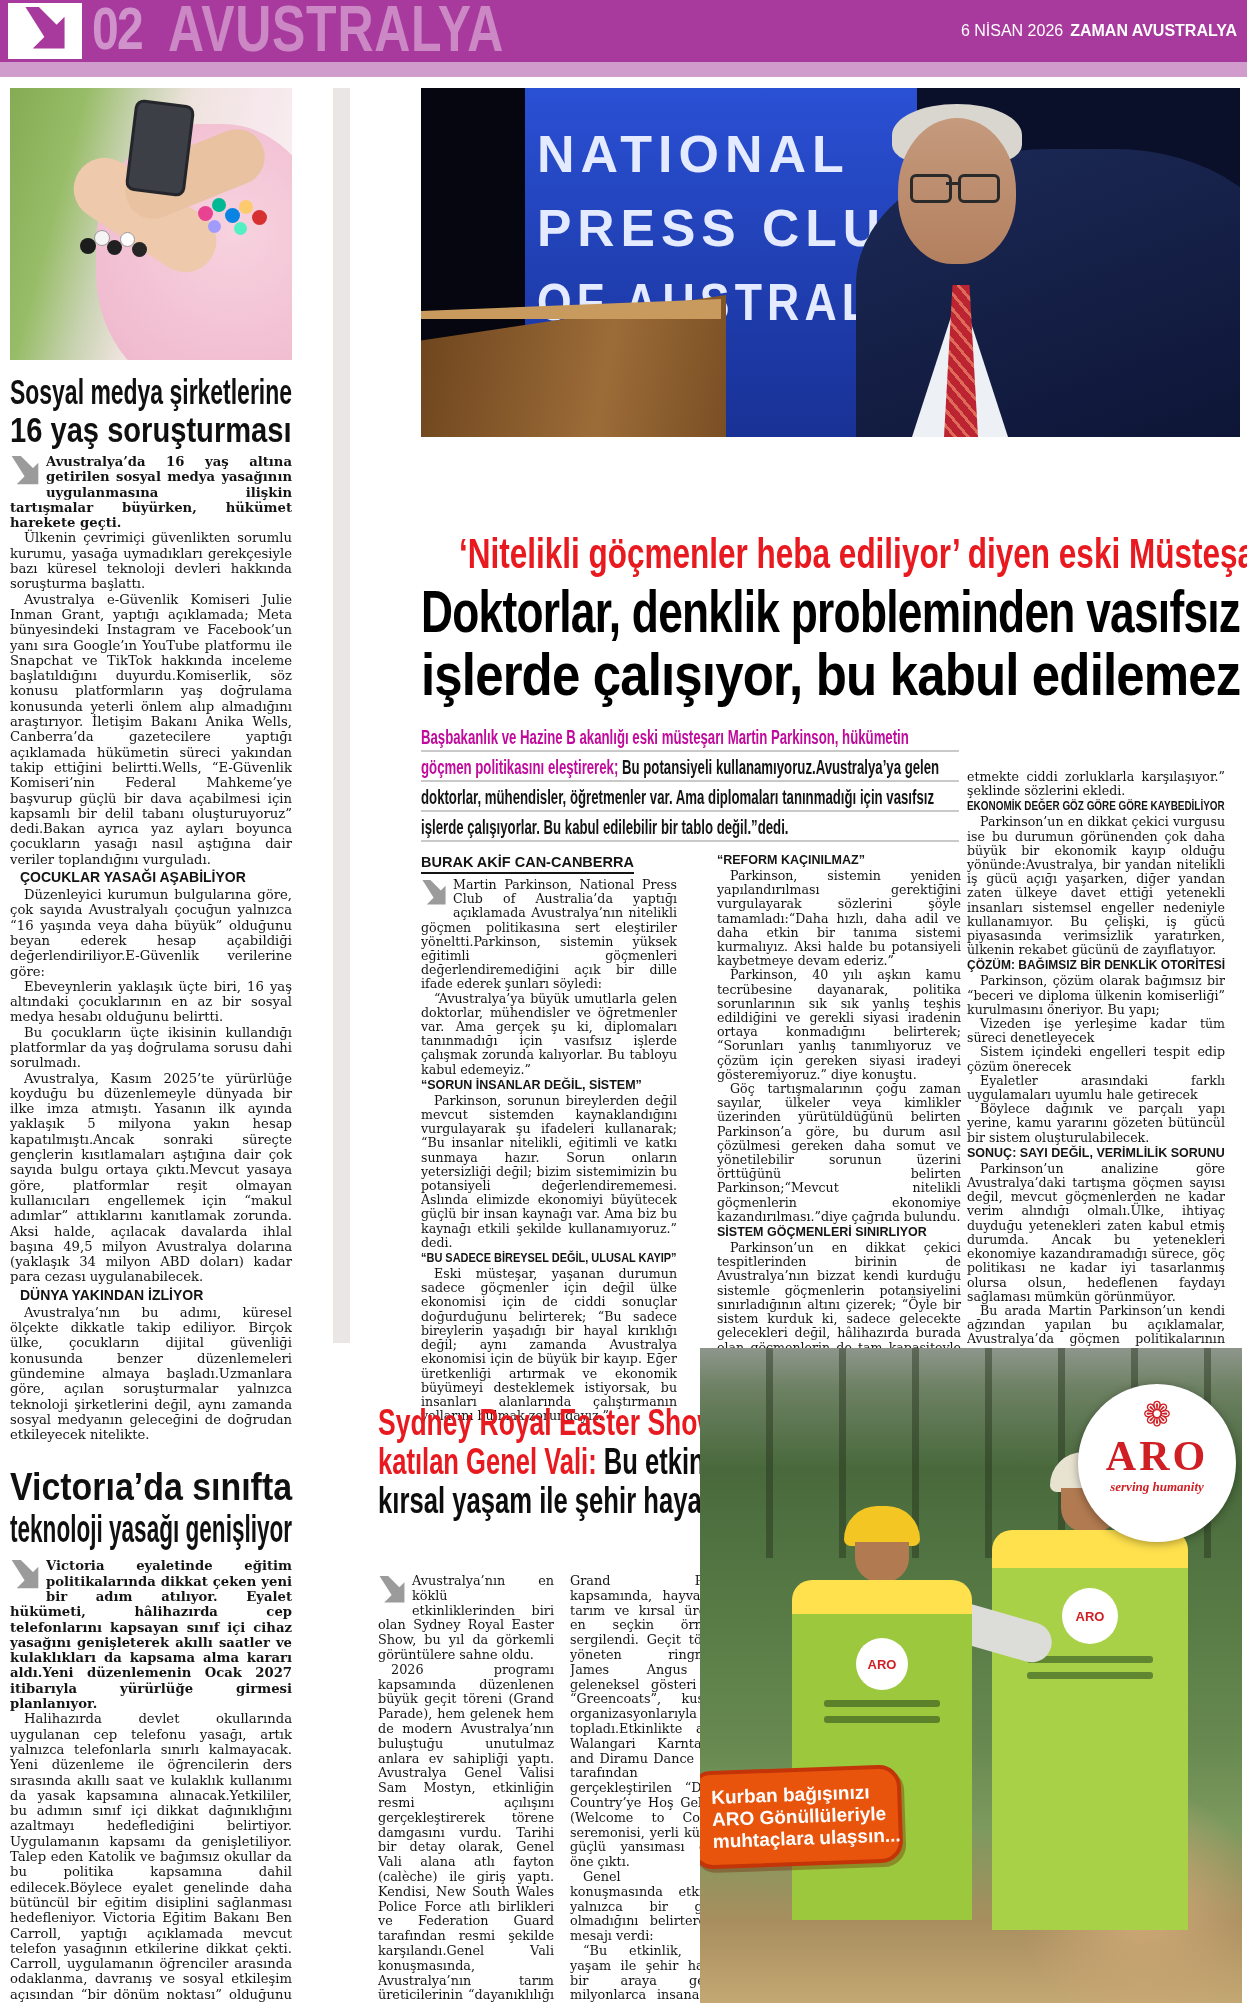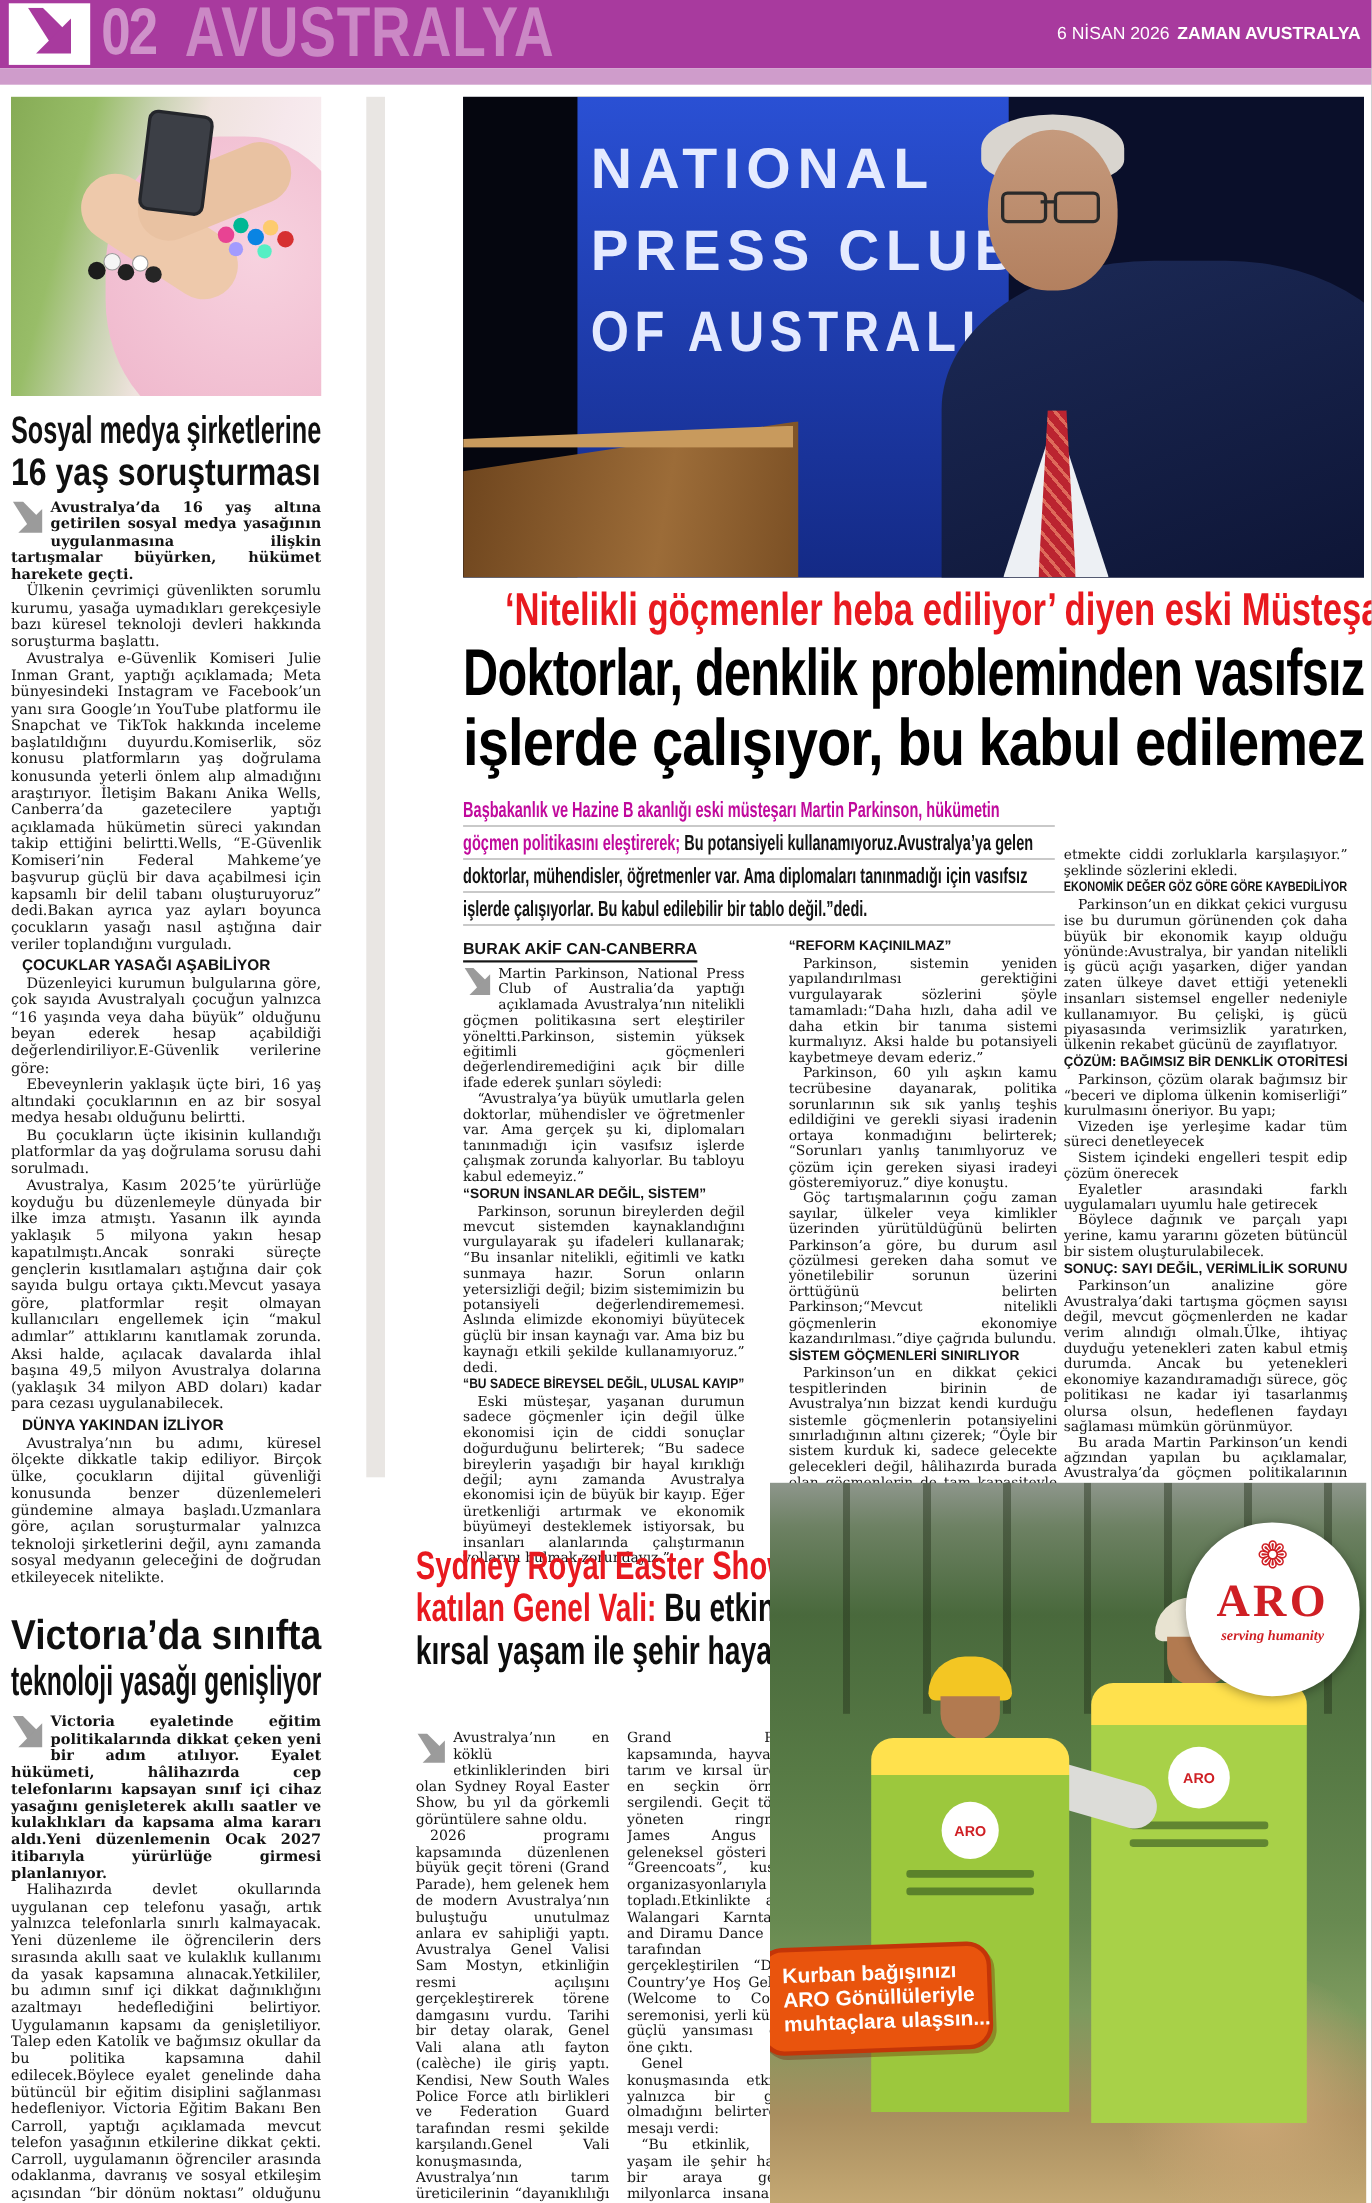--- a/index.html
+++ b/index.html
@@ -37,21 +37,21 @@
   .h-left .hline{height:38px;font-size:35px;}
   .h-left2 .hline{height:42px;font-size:38px;}
   .h-left2{margin:24px 0 8px;font-family:"Liberation Sans",sans-serif;font-weight:800;color:#101010;}
   .lbody{font-size:13.2px;line-height:15.3px;text-align:justify;}
   .lbody p{margin:0;text-indent:14px;}
   .lbody p.lead{text-indent:0;font-weight:700;}
   .arrow-ic{float:left;margin:2px 6px 0 0;}
   .lsub{font:700 14px/17px "Liberation Sans",sans-serif;margin:2px 0 1px;text-indent:10px;}
   
   .mainart{position:absolute;left:421px;top:88px;width:819px;}
-  .photo2{position:absolute;left:0;top:0;width:819px;height:437px;background:#0a0f2a;overflow:hidden;}
+  .photo2{position:absolute;left:0;top:0;width:819px;height:349px;background:#0a0f2a;overflow:hidden;}
   .p2-curtain{position:absolute;left:0;top:0;width:104px;height:100%;background:#05060f;}
   .p2-screen{position:absolute;left:104px;top:0;width:392px;height:437px;
              background:linear-gradient(180deg,#2a50d4 0%,#1d3aa8 55%,#142a86 100%);padding-top:36px;box-sizing:border-box;}
   .p2-screen .hline{height:74px;padding-left:12px;font:800 52px "Liberation Sans",sans-serif;color:#e4eaff;letter-spacing:6px;}
   .p2-torso{position:absolute;right:-46px;bottom:-12px;width:430px;height:300px;border-radius:45% 40% 0 0;
             background:linear-gradient(160deg,#1c2a57,#0d1434);}
   .p2-shirt{position:absolute;right:232px;bottom:0;width:96px;height:148px;background:#edf0f4;
             clip-path:polygon(50% 0,100% 100%,0 100%);}
   .p2-tie{position:absolute;right:262px;bottom:0;width:34px;height:152px;
           background:repeating-linear-gradient(50deg,#bb2430 0 7px,#de6a5a 7px 10px);
@@ -282,21 +282,21 @@
       <p>“Avustralya’ya büyük umutlarla gelen doktorlar, mühendisler ve öğretmenler var. Ama gerçek şu ki, diplomaları tanınmadığı için vasıfsız işlerde çalışmak zorunda kalıyorlar. Bu tabloyu kabul edemeyiz.”</p>
       <div class="bsub"><span class="fitline" style="transform: scaleX(1);">“SORUN İNSANLAR DEĞİL, SİSTEM”</span></div>
       <p>Parkinson, sorunun bireylerden değil mevcut sistemden kaynaklandığını vurgulayarak şu ifadeleri kullanarak; “Bu insanlar nitelikli, eğitimli ve katkı sunmaya hazır. Sorun onların yetersizliği değil; bizim sistemimizin bu potansiyeli değerlendirememesi. Aslında elimizde ekonomiyi büyütecek güçlü bir insan kaynağı var. Ama biz bu kaynağı etkili şekilde kullanamıyoruz.” dedi.</p>
       <div class="bsub"><span class="fitline" style="transform: scaleX(0.876712);">“BU SADECE BİREYSEL DEĞİL, ULUSAL KAYIP”</span></div>
       <p>Eski müsteşar, yaşanan durumun sadece göçmenler için değil ülke ekonomisi için de ciddi sonuçlar doğurduğunu belirterek; “Bu sadece bireylerin yaşadığı bir hayal kırıklığı değil; aynı zamanda Avustralya ekonomisi için de büyük bir kayıp. Eğer üretkenliği artırmak ve ekonomik büyümeyi desteklemek istiyorsak, bu insanları alanlarında çalıştırmanın yollarını bulmak zorundayız.”</p>
     </div>
 
     <div class="mcol mcol2">
       <div class="bsub"><span class="fitline" style="transform: scaleX(1);">“REFORM KAÇINILMAZ”</span></div>
       <p>Parkinson, sistemin yeniden yapılandırılması gerektiğini vurgulayarak sözlerini şöyle tamamladı:“Daha hızlı, daha adil ve daha etkin bir tanıma sistemi kurmalıyız. Aksi halde bu potansiyeli kaybetmeye devam ederiz.”</p>
-      <p>Parkinson, 60 yılı aşkın kamu tecrübesine dayanarak, politika sorunlarının sık sık yanlış teşhis edildiğini ve gerekli siyasi iradenin ortaya konmadığını belirterek; “Sorunları yanlış tanımlıyoruz ve çözüm için gereken siyasi iradeyi gösteremiyoruz.” diye konuştu.</p>
+      <p>Parkinson, 40 yılı aşkın kamu tecrübesine dayanarak, politika sorunlarının sık sık yanlış teşhis edildiğini ve gerekli siyasi iradenin ortaya konmadığını belirterek; “Sorunları yanlış tanımlıyoruz ve çözüm için gereken siyasi iradeyi gösteremiyoruz.” diye konuştu.</p>
       <p>Göç tartışmalarının çoğu zaman sayılar, ülkeler veya kimlikler üzerinden yürütüldüğünü belirten Parkinson’a göre, bu durum asıl çözülmesi gereken daha somut ve yönetilebilir sorunun üzerini örttüğünü belirten Parkinson;“Mevcut nitelikli göçmenlerin ekonomiye kazandırılması.”diye çağrıda bulundu.</p>
       <div class="bsub"><span class="fitline" style="transform: scaleX(1);">SİSTEM GÖÇMENLERİ SINIRLIYOR</span></div>
       <p>Parkinson’un en dikkat çekici tespitlerinden birinin de Avustralya’nın bizzat kendi kurduğu sistemle göçmenlerin potansiyelini sınırladığının altını çizerek; “Öyle bir sistem kurduk ki, sadece gelecekte gelecekleri değil, hâlihazırda burada olan göçmenlerin de tam kapasiteyle çalışmasını engelliyoruz. Bu sistem; çok katmanlı, farklı kurumlara bağlı ve yıllar içinde parçalı şekilde oluşmuş karmaşık bir yapıdan oluşuyor. Sonuç olarak göçmenler, sahip oldukları meslekleri icra</p>
     </div>
 
     <div class="mcol mcol3">
       <p class="lead">etmekte ciddi zorluklarla karşılaşıyor.” şeklinde sözlerini ekledi.</p>
       <div class="bsub"><span class="fitline" style="transform: scaleX(0.793846);">EKONOMİK DEĞER GÖZ GÖRE GÖRE KAYBEDİLİYOR</span></div>
       <p>Parkinson’un en dikkat çekici vurgusu ise bu durumun görünenden çok daha büyük bir ekonomik kayıp olduğu yönünde:Avustralya, bir yandan nitelikli iş gücü açığı yaşarken, diğer yandan zaten ülkeye davet ettiği yetenekli insanları sistemsel engeller nedeniyle kullanamıyor. Bu çelişki, iş gücü piyasasında verimsizlik yaratırken, ülkenin rekabet gücünü de zayıflatıyor.</p>
       <div class="bsub"><span class="fitline" style="transform: scaleX(0.959108);">ÇÖZÜM: BAĞIMSIZ BİR DENKLİK OTORİTESİ</span></div>

